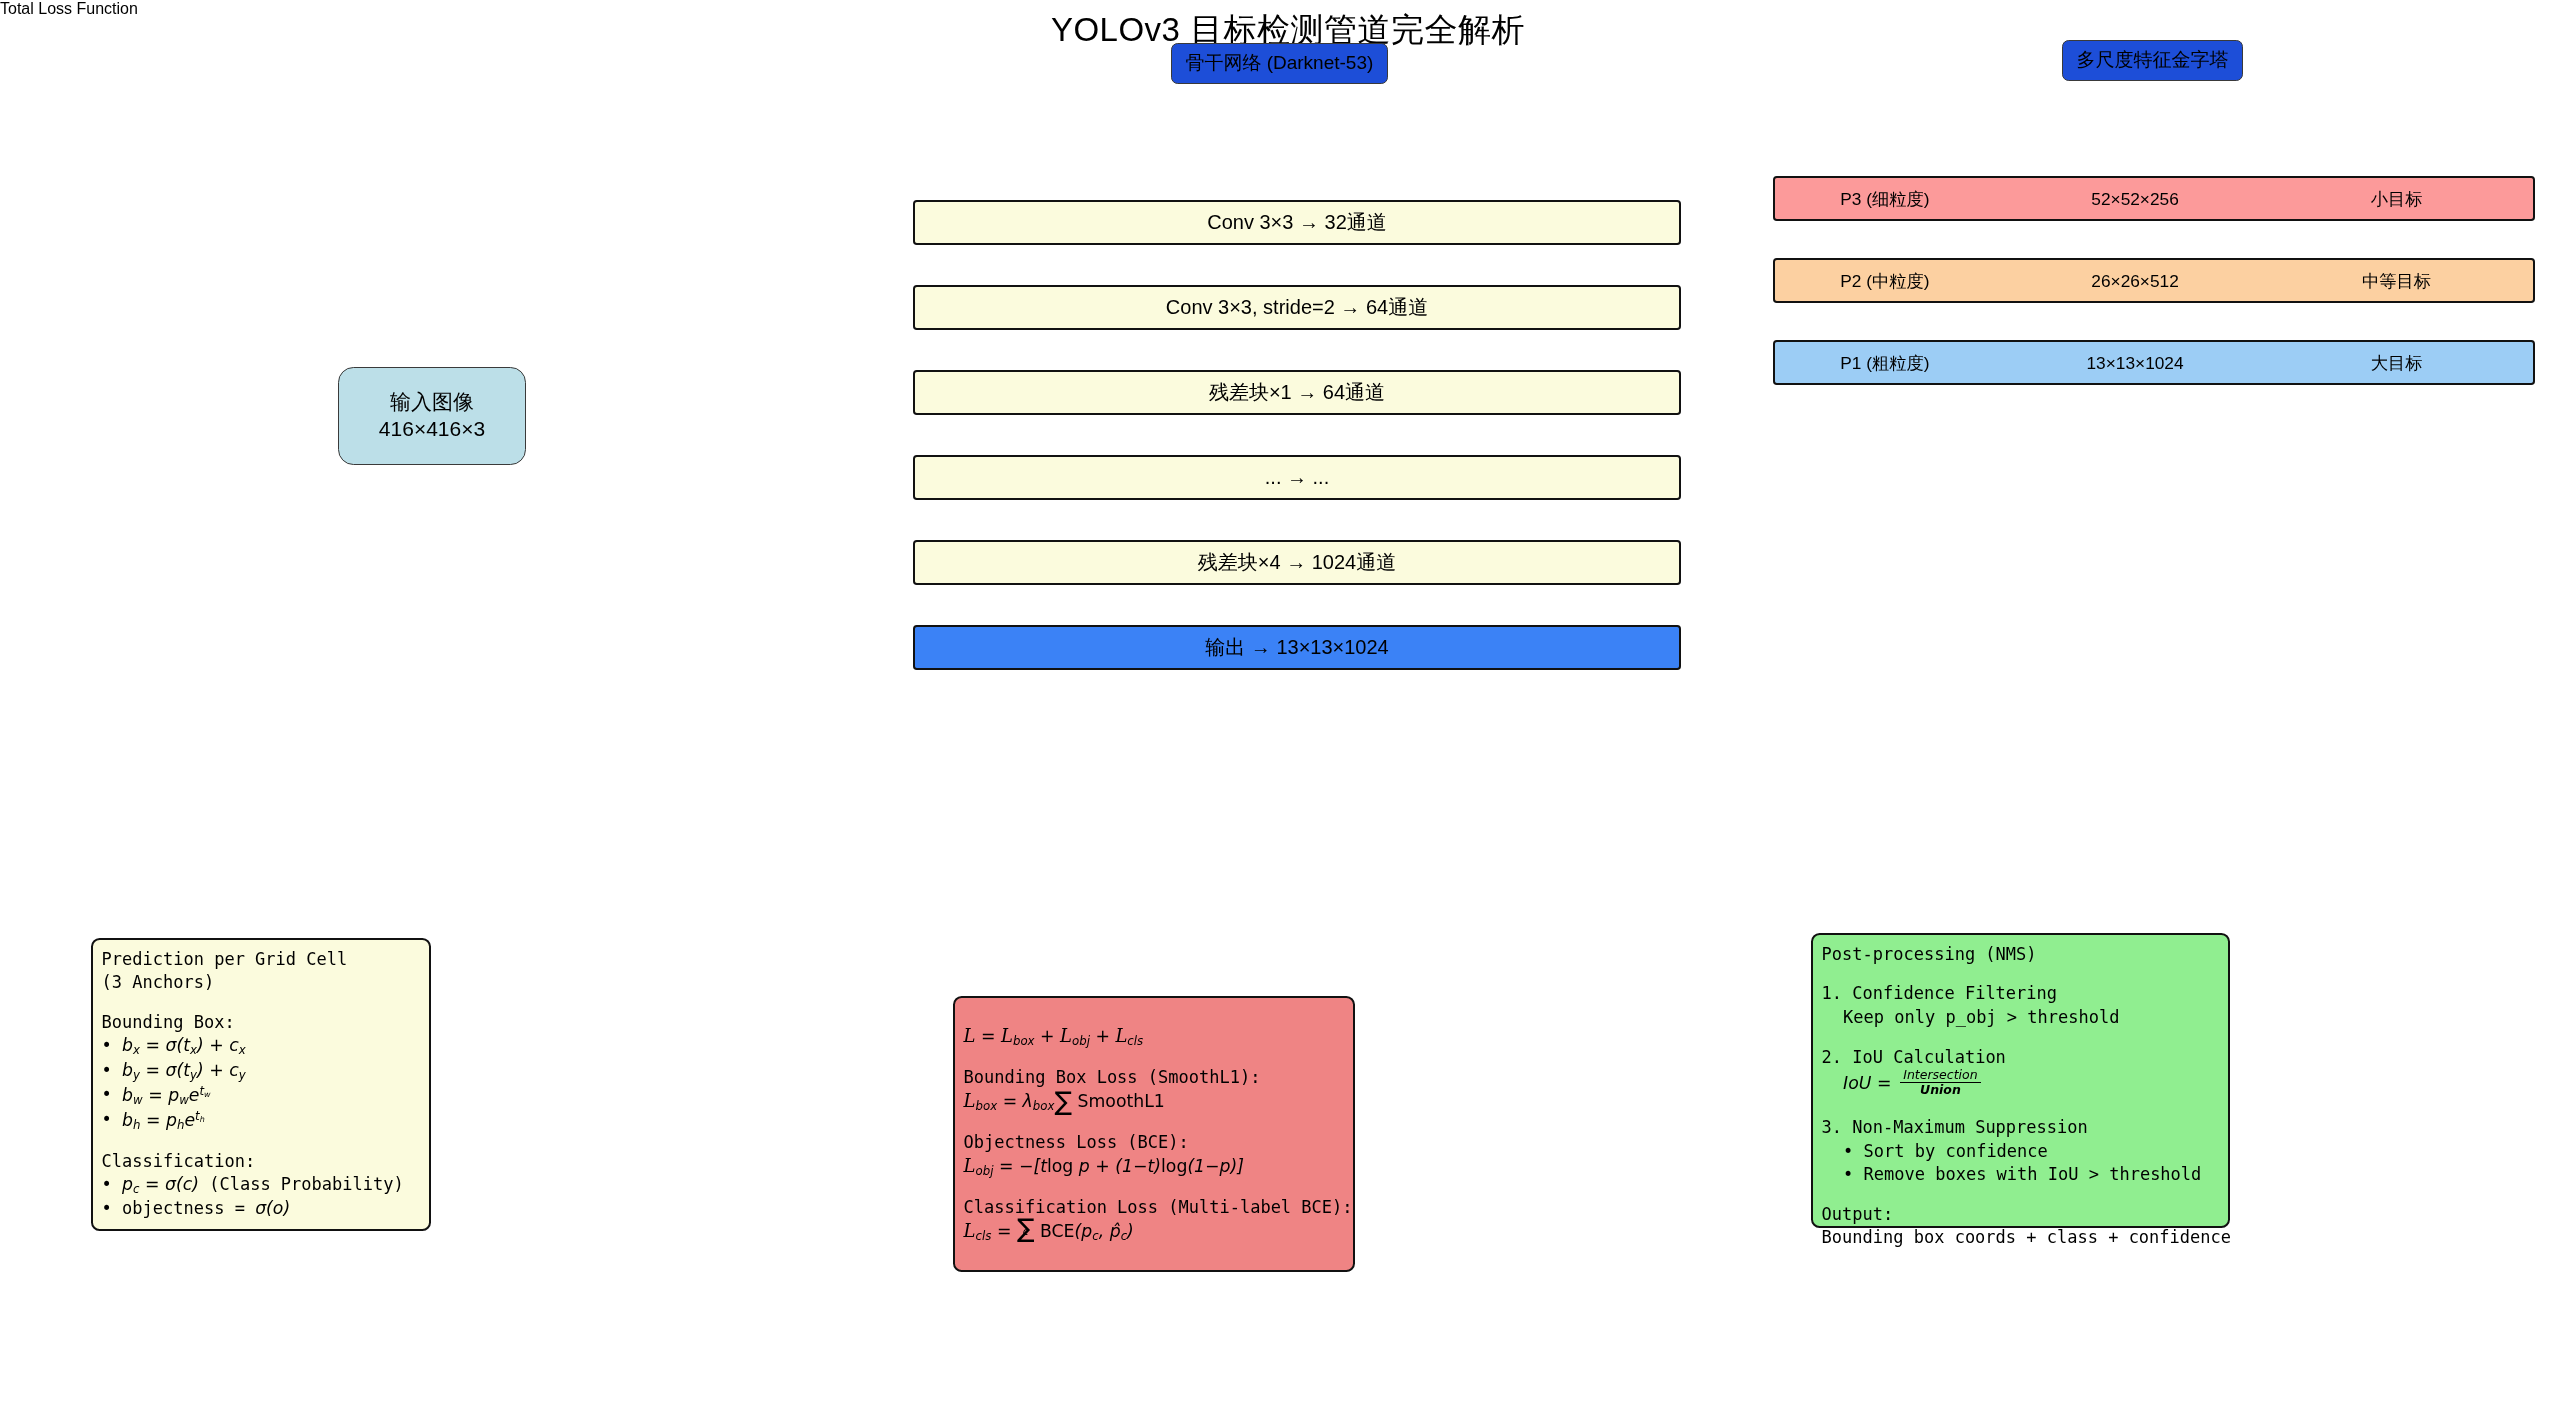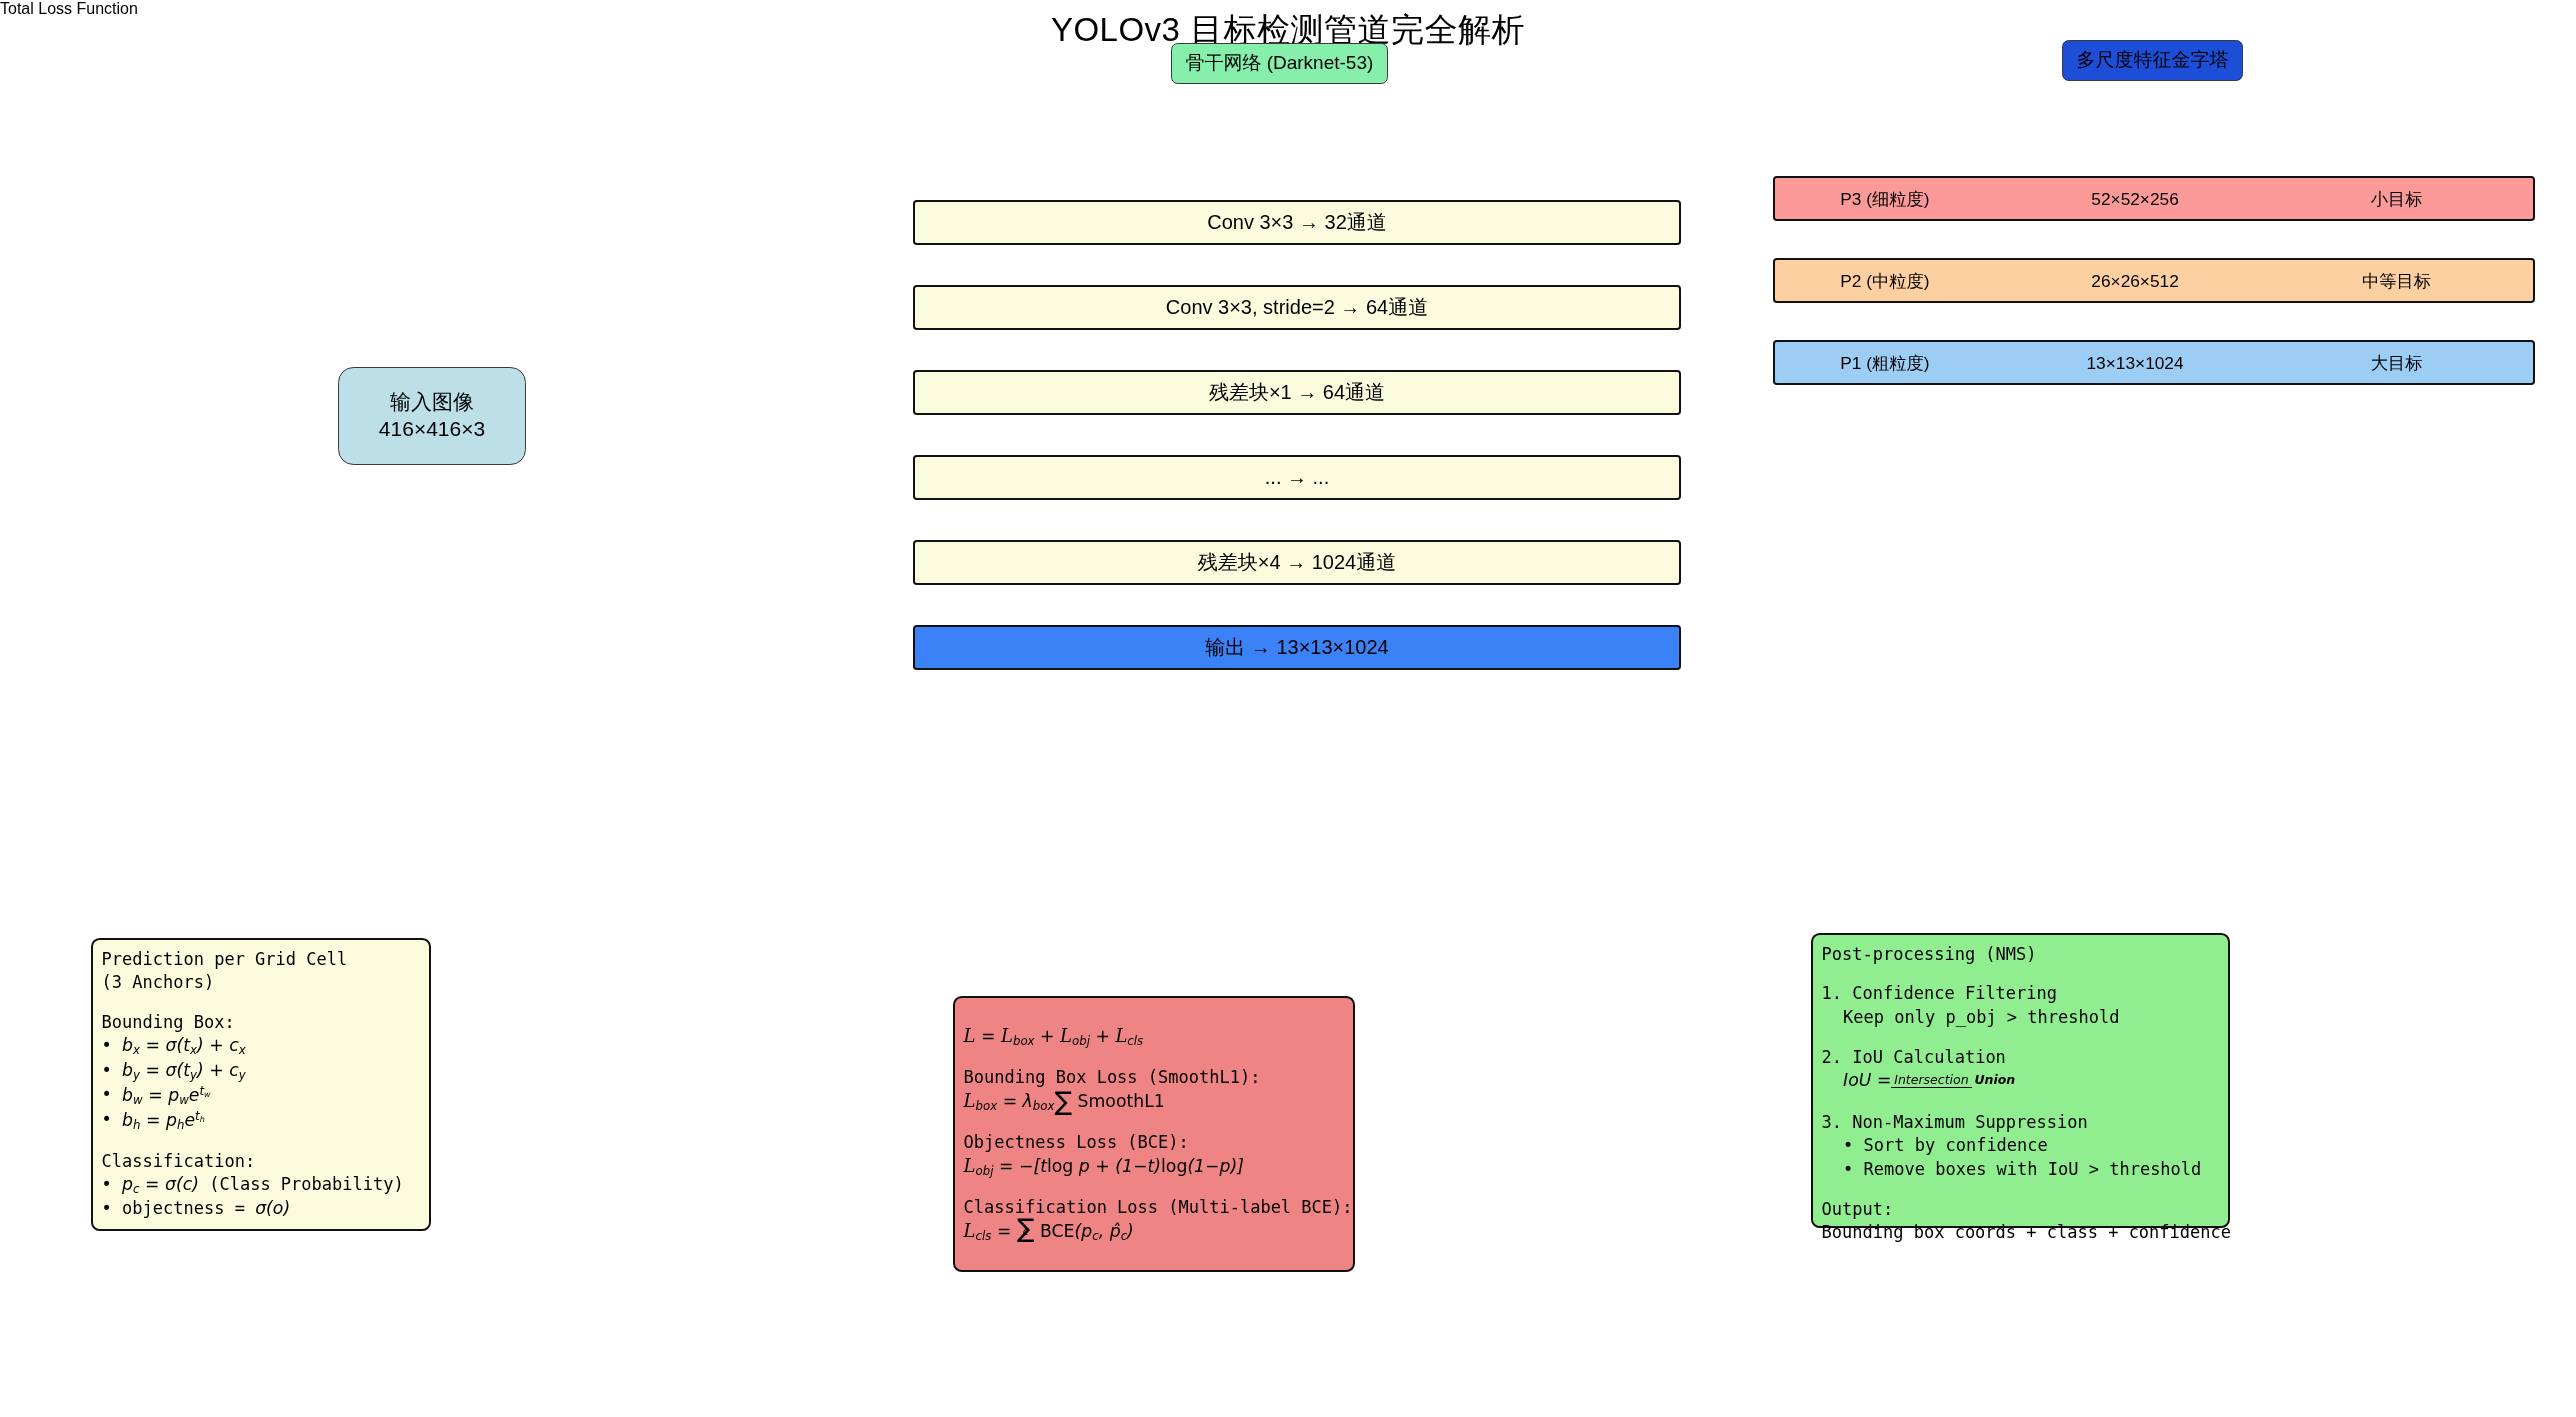--- a/index.html
+++ b/index.html
@@ -34,21 +34,21 @@
     border-radius: 6.7px;
     font-size: 19px;
     padding: 5.8px 13.4px 7.7px 13.4px;
     text-align: center;
     box-sizing: border-box;
     white-space: nowrap;
   }
   #backbone-header {
     left: 1171px;
     top: 43px;
-    background: #86efac;
+    background: #1d4ed8;
   }
   #pyramid-header {
     left: 2062px;
     top: 40px;
     background: #1d4ed8;
   }
 
   
   #input-node {
     left: 338px;
@@ -194,27 +194,27 @@
     vertical-align: middle;
     line-height: 1;
   }
   .sum-wrap .sum-sub {
     font-size: 10.6px;
     font-style: italic;
     margin-top: -1.9px;
   }
   .frac {
     display: inline-flex;
-    flex-direction: row;
+    flex-direction: column;
     align-items: center;
     vertical-align: middle;
     font-style: italic;
     font-size: 12.5px;
     line-height: 1.12;
-    margin: 0 0;
+    margin: 0 9px;
     position: relative;
     top: -1px;
   }
   .frac .num { border-bottom: 1.3px solid #000; padding: 0 2.9px; }
   .frac .den { padding: 0 2.9px; font-weight: bold; }
 
   .bullet-row { white-space: nowrap; }
   .bullet-row .bull {
     font-family: "DejaVu Sans Mono", monospace;
     font-style: normal;

